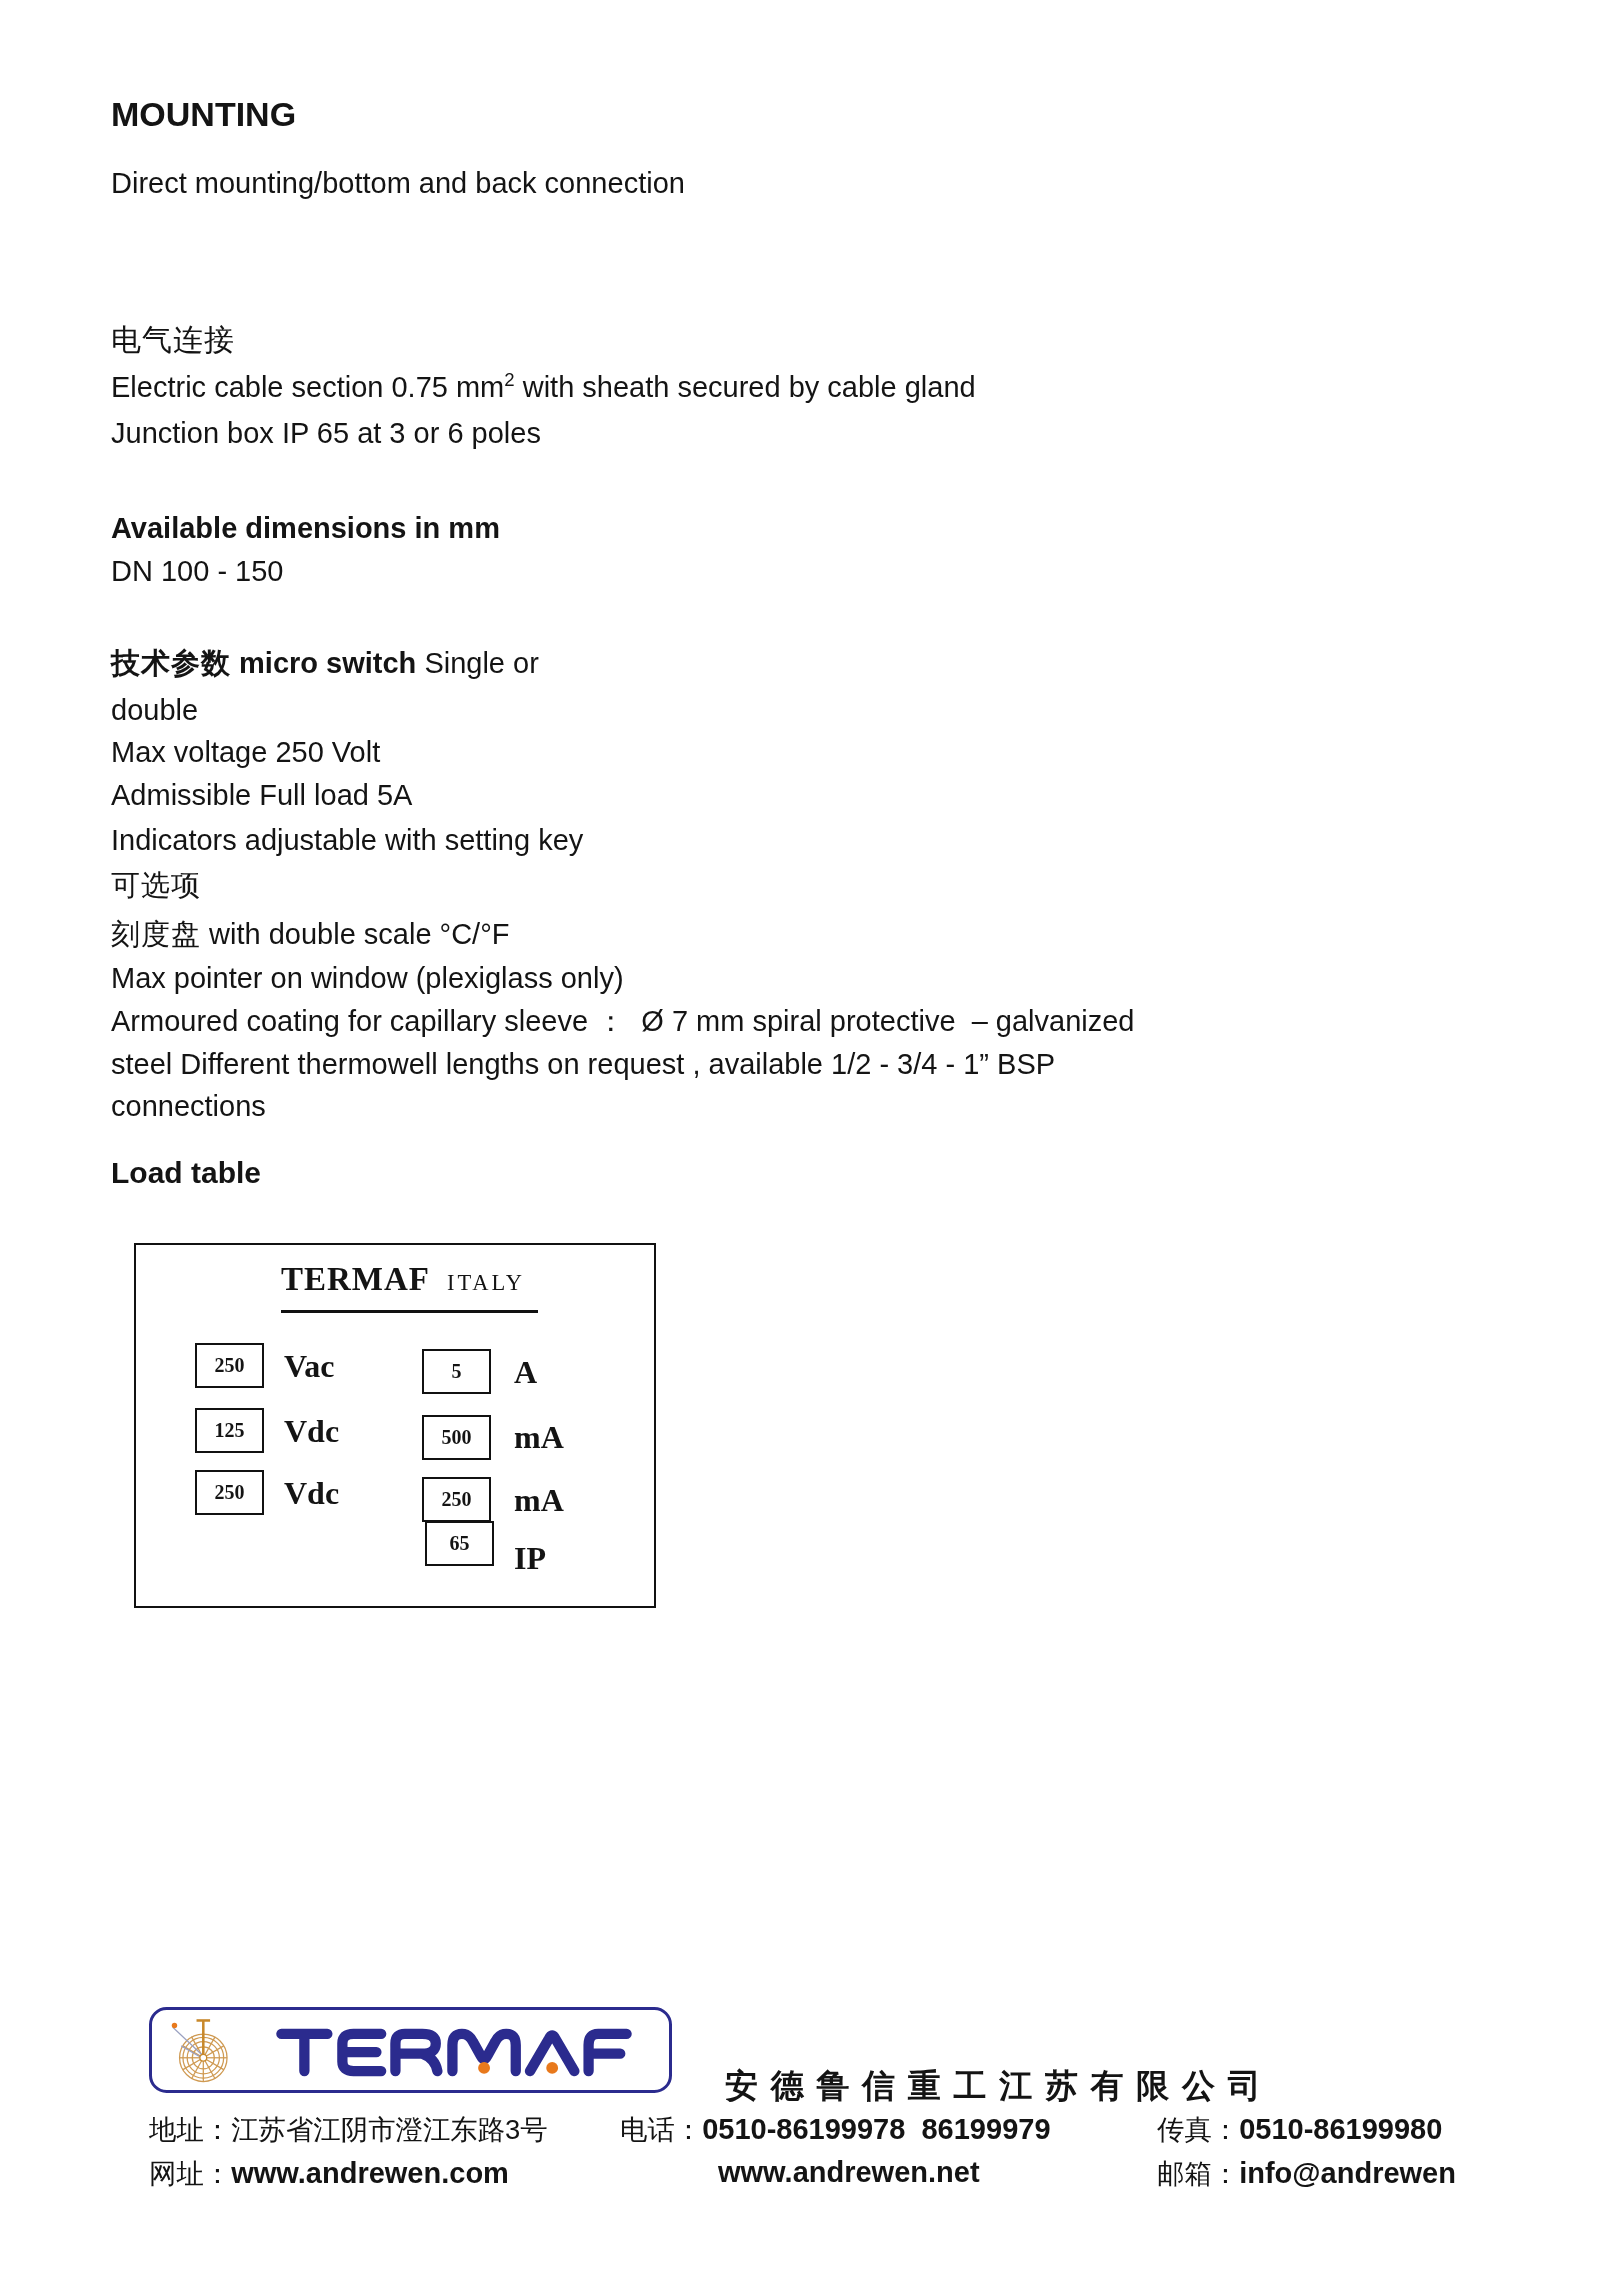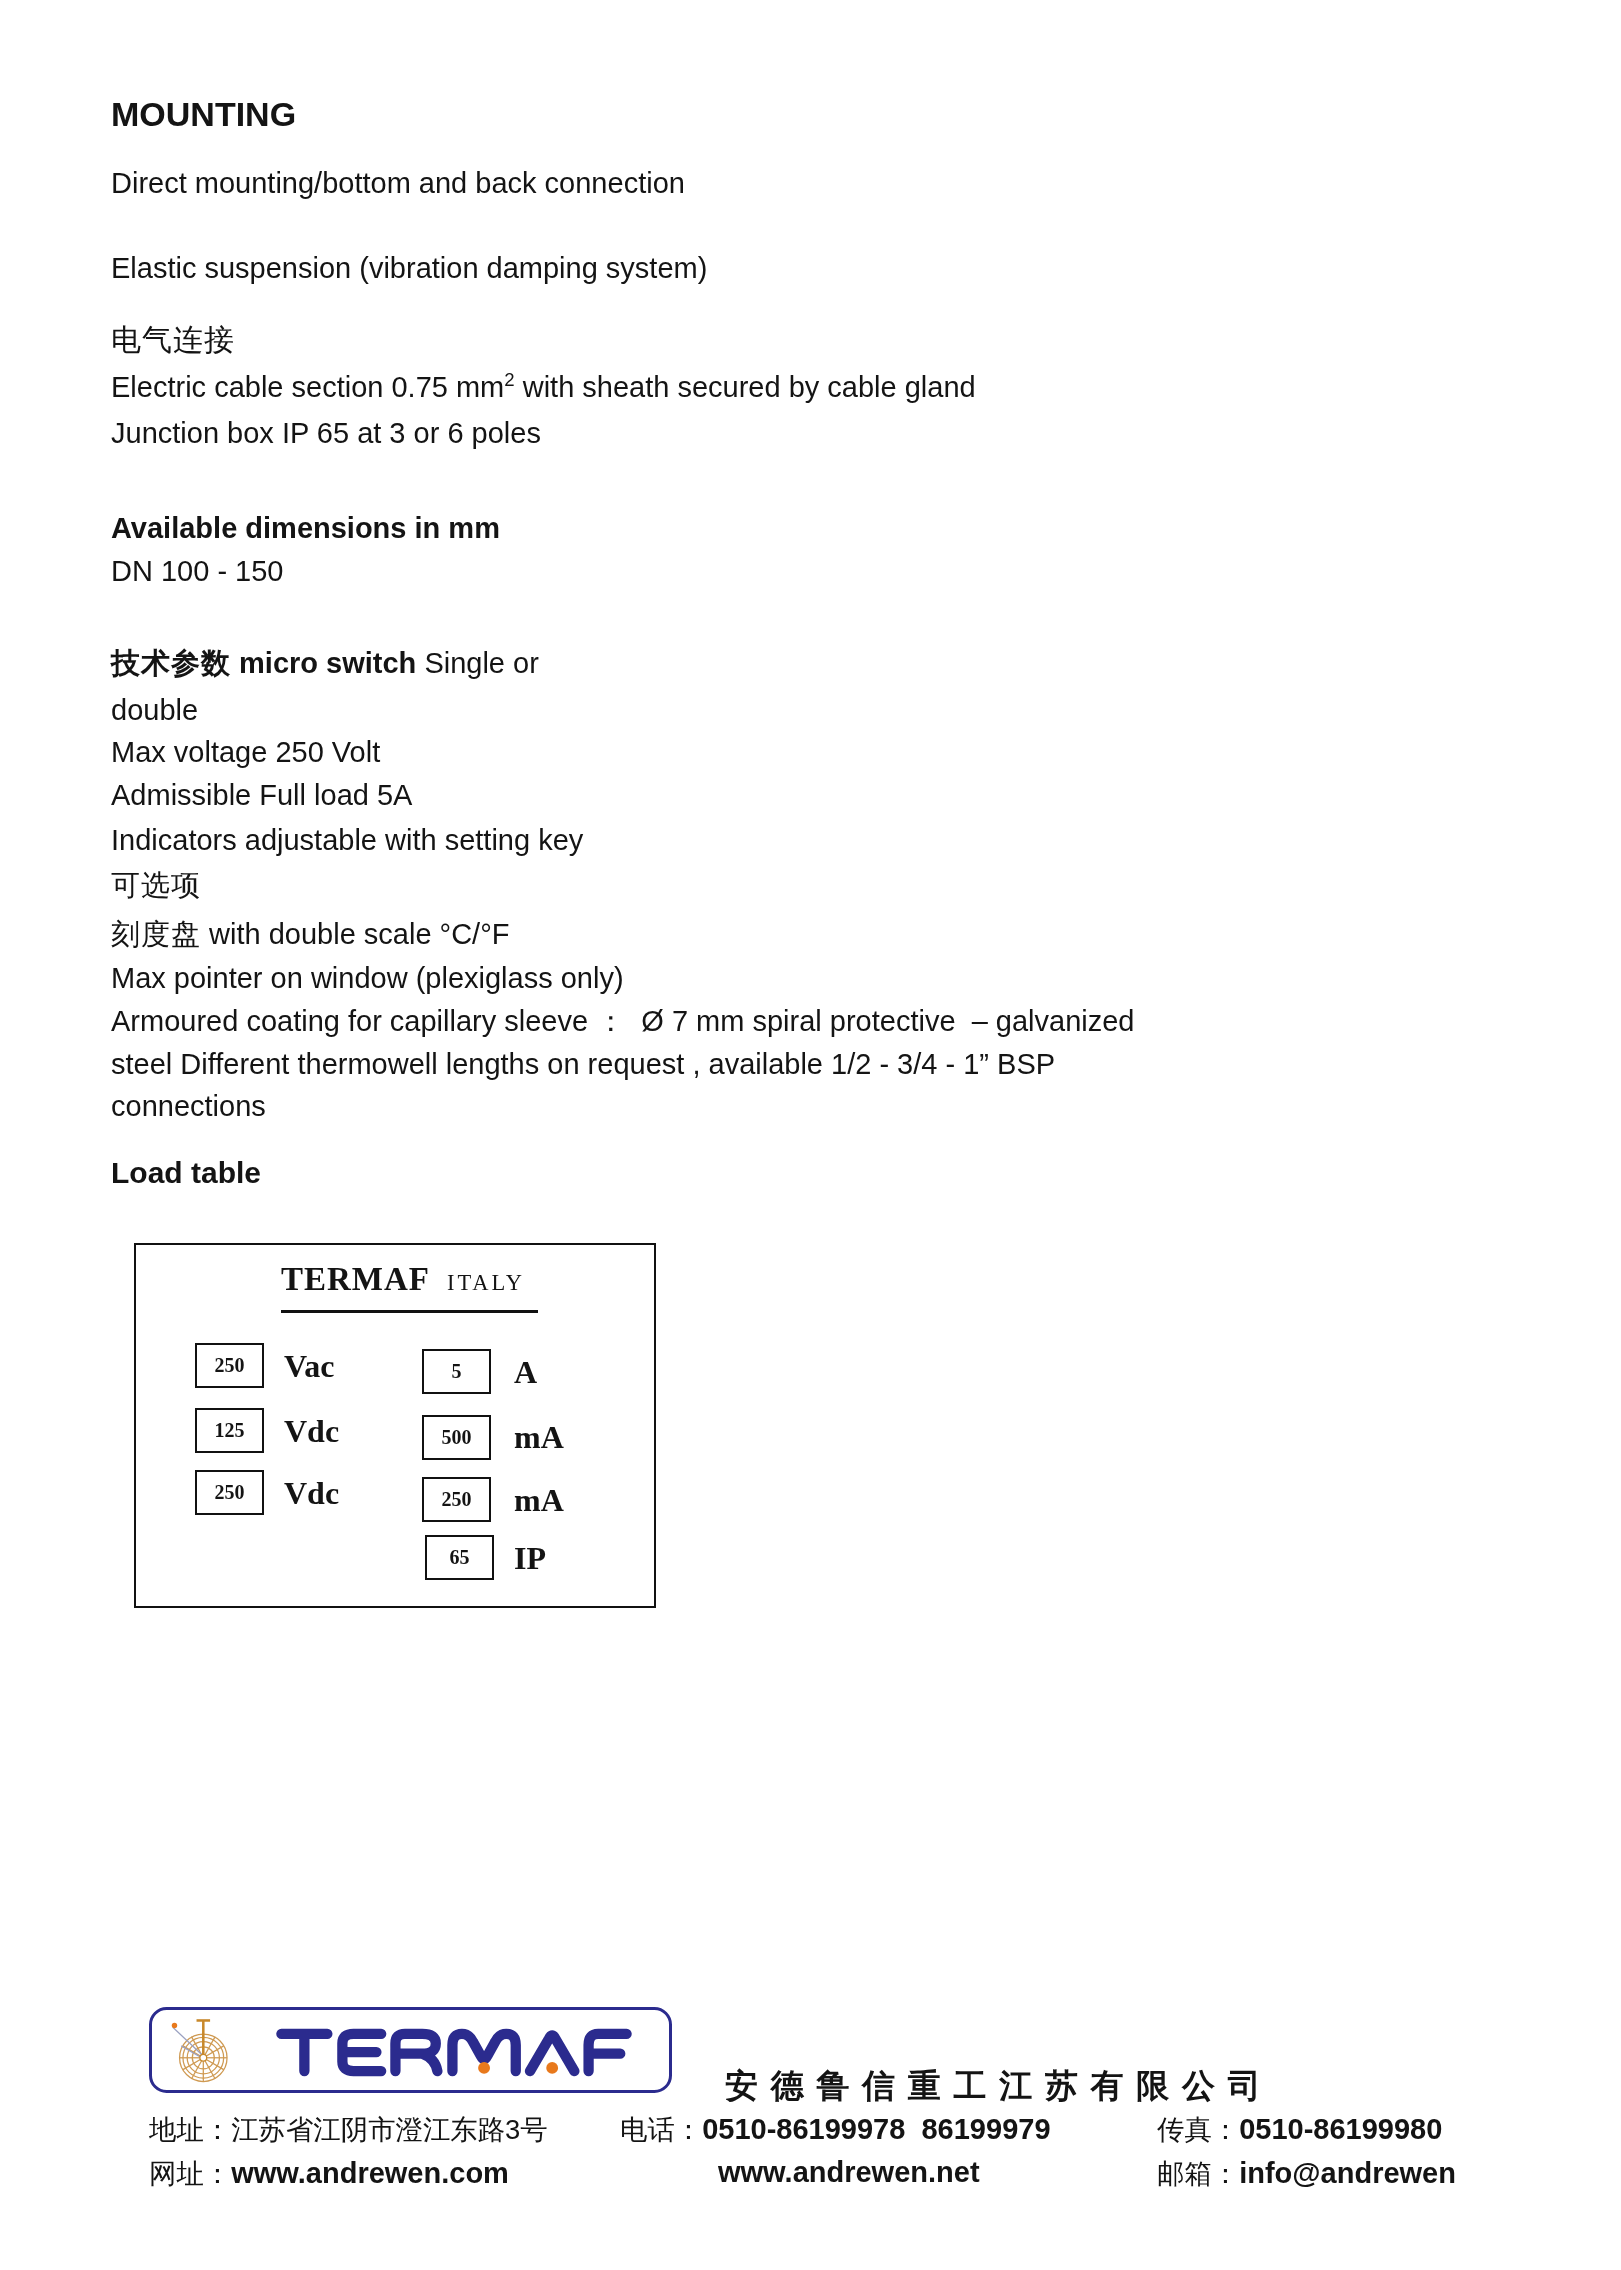--- a/index.html
+++ b/index.html
@@ -64,21 +64,20 @@
   .foot-val{font-weight:bold;font-size:29px;}
 </style>
 </head>
 <body>
 
 <div class="page">
 
   <div class="ln h1" style="top:97px">MOUNTING</div>
 
   <div class="ln" style="top:166px">Direct mounting/bottom and back connection</div>
-  <div class="ln" style="top:251px">Elastic suspension (vibration damping system)</div>
 
   <div class="ln zh" style="top:322px;font-size:30px">电气连接</div>
 
   <div class="ln" style="top:370px"><span>Electric cable section 0.75 mm</span><sup>2</sup><span> with sheath secured by cable gland</span></div>
   <div class="ln" style="top:416px">Junction box IP 65 at 3 or 6 poles</div>
 
   <div class="ln b" style="top:511px">Available dimensions in mm</div>
   <div class="ln" style="top:554px">DN 100 - 150</div>
 
   <div class="ln" style="top:646px"><span class="b zh">技术参数</span><span class="b"> micro switch</span><span> Single or</span></div>
@@ -106,21 +105,21 @@
     <div class="unit" style="left:148px;top:168px">Vdc</div>
     <div class="valbox" style="left:59px;top:225px">250</div>
     <div class="unit" style="left:148px;top:230px">Vdc</div>
 
     <div class="valbox" style="left:286px;top:104px">5</div>
     <div class="unit" style="left:378px;top:109px">A</div>
     <div class="valbox" style="left:286px;top:170px">500</div>
     <div class="unit" style="left:378px;top:174px">mA</div>
     <div class="valbox" style="left:286px;top:232px">250</div>
     <div class="unit" style="left:378px;top:237px">mA</div>
-    <div class="valbox" style="left:289px;top:290px">65</div>
+    <div class="valbox" style="left:289px;top:276px">65</div>
     <div class="unit" style="left:378px;top:295px">IP</div>
   </div>
 
   <div class="logo-box">
     <span class="fan-icon">
       <svg width="90" height="78" viewBox="0 0 100 92">
         <g stroke="#cf9a52" fill="none" stroke-width="1.5">
           <circle cx="48" cy="54" r="28"></circle>
           <circle cx="48" cy="54" r="24"></circle>
           <circle cx="48" cy="54" r="19"></circle>

